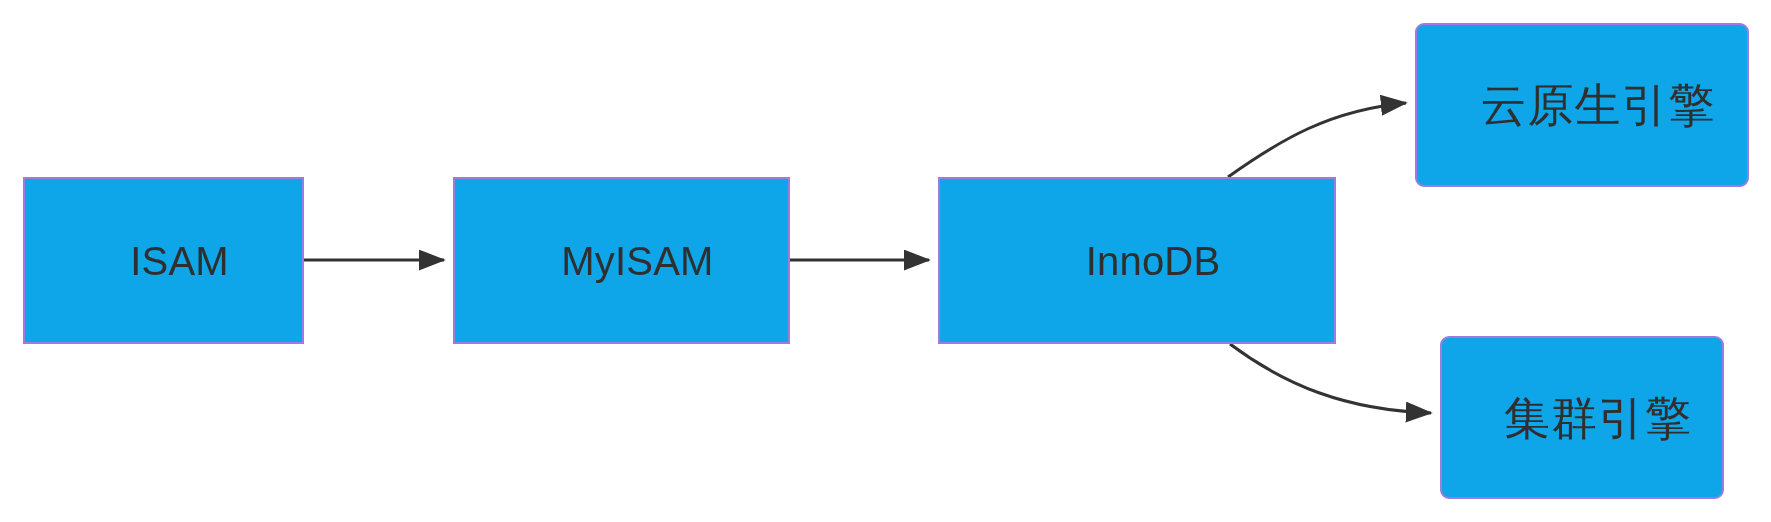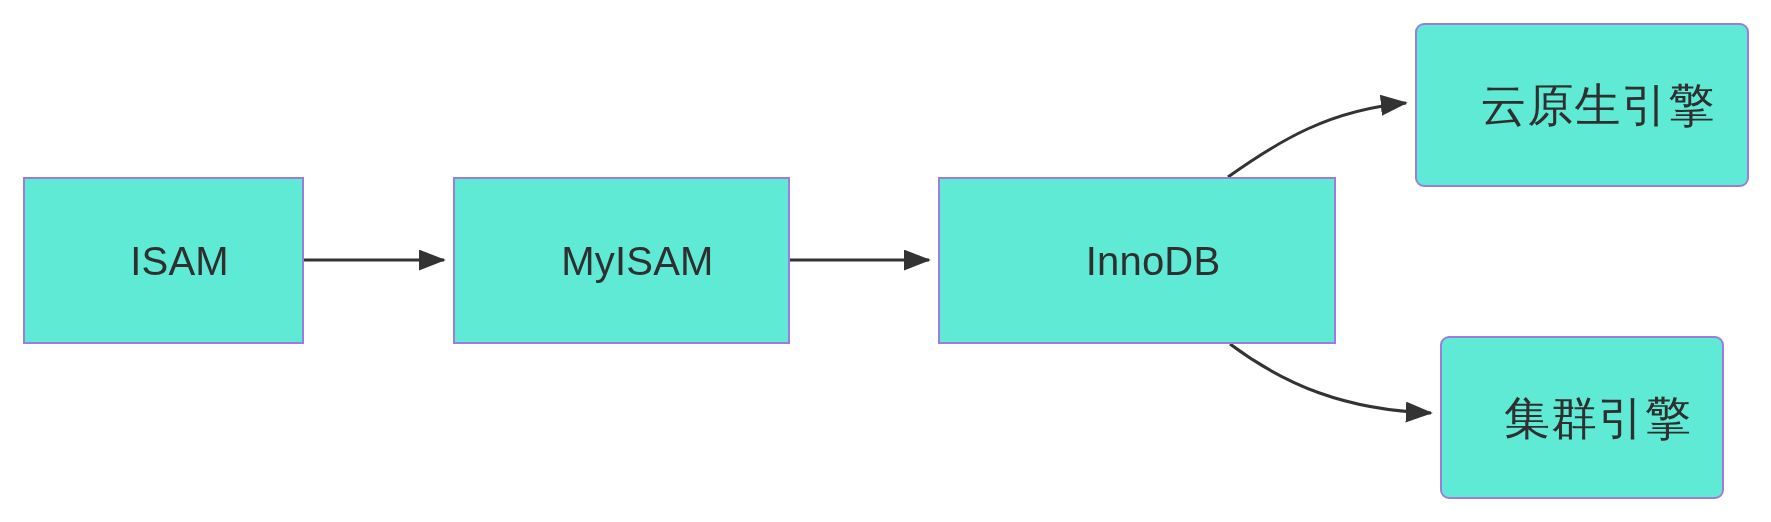--- a/index.html
+++ b/index.html
@@ -22,21 +22,21 @@
     position: absolute;
     left: 0;
     top: 0;
     width: 1771px;
     height: 522px;
     pointer-events: none;
   }
   .node {
     position: absolute;
     box-sizing: border-box;
-    background: #5eead4;
+    background: #0ea5e9;
     border: 2px solid #9D7CE0;
     display: flex;
     align-items: center;
     justify-content: center;
     color: #2f2f2f;
     letter-spacing: 0.2px;
     padding-left: 32px;
   }
   .node-label {
     display: block;

